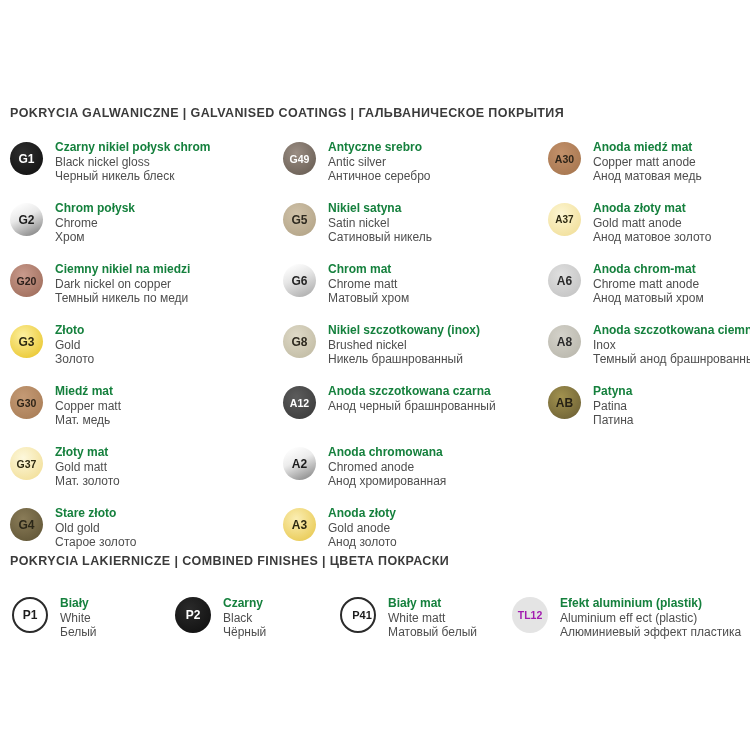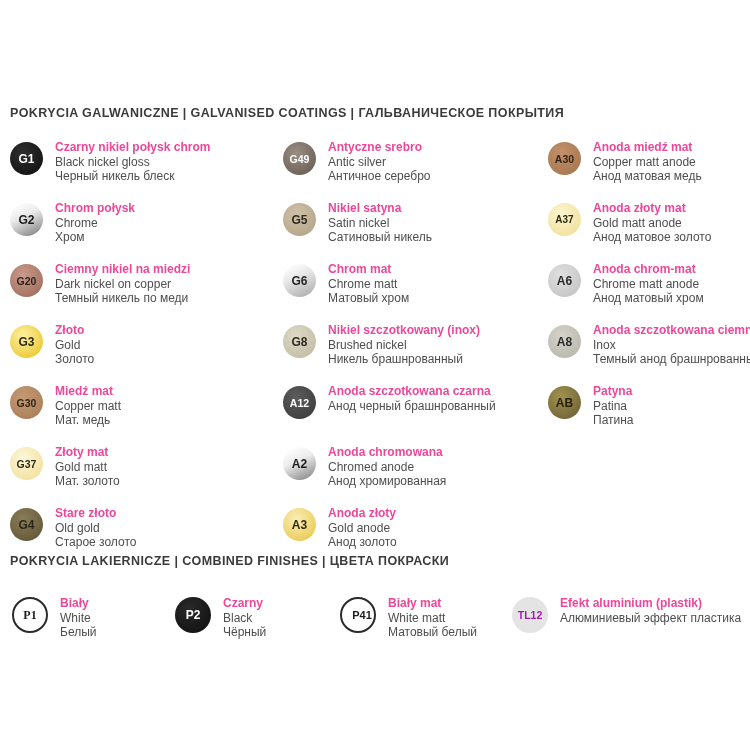--- a/index.html
+++ b/index.html
@@ -37,21 +37,21 @@
     border-radius:50%;
     margin-top:2px;
     display:flex;
     align-items:center;
     justify-content:center;
     font-weight:700;
     font-size:12px;
     box-sizing:border-box;
   }
   .txt{margin-left:12px;}
-  .pl{font-size:12px;font-weight:700;color:#ec4899;line-height:14.5px;white-space:nowrap;}
+  .pl{font-size:12px;font-weight:700;color:#15803d;line-height:14.5px;white-space:nowrap;}
   .en,.ru{font-size:12px;color:#4e4e4e;line-height:14.5px;white-space:nowrap;}
   .fin-item{
     position:absolute;
     top:596px;
     display:flex;
     align-items:flex-start;
   }
   .fin-item .swatch{
     flex:0 0 36px;
     width:36px;height:36px;
@@ -258,21 +258,21 @@
       <div class="pl">Patyna</div>
       <div class="en">Patina</div>
       <div class="ru">Патина</div>
     </div>
   </div>
 </div>
 
 <div class="section-title" id="fin-title">POKRYCIA LAKIERNICZE | COMBINED FINISHES | ЦВЕТА ПОКРАСКИ</div>
 
 <div class="fin-item" id="fin0">
-  <span class="swatch" style="background: rgb(255, 255, 255); border: 2px solid rgb(43, 43, 43); color: rgb(28, 28, 28); font-family: Liberation Serif, serif;">
+  <span class="swatch" style="background: rgb(255, 255, 255); border: 2px solid rgb(43, 43, 43); color: rgb(28, 28, 28);">
       <span class="code">P1</span>
     </span>
   <div class="txt">
     <div class="pl">Biały</div>
     <div class="en">White</div>
     <div class="ru">Белый</div>
   </div>
 </div>
 <div class="fin-item" id="fin1">
   <span class="swatch" style="background: radial-gradient(circle at 40% 33%, rgb(42, 42, 42) 0%, rgb(15, 15, 15) 92%); color: rgb(255, 255, 255);">
@@ -293,15 +293,16 @@
     <div class="en">White matt</div>
     <div class="ru">Матовый белый</div>
   </div>
 </div>
 <div class="fin-item" id="fin3">
   <span class="swatch" style="background: rgb(228, 228, 228); color: #a21caf;">
       <span class="code" style="font-size: 10.5px;">TL12</span>
     </span>
   <div class="txt">
     <div class="pl">Efekt aluminium (plastik)</div>
+    <div class="en">Aluminium eff ect (plastic)</div>
     <div class="ru">Алюминиевый эффект пластика</div>
   </div>
 </div>
 
 </body></html>

